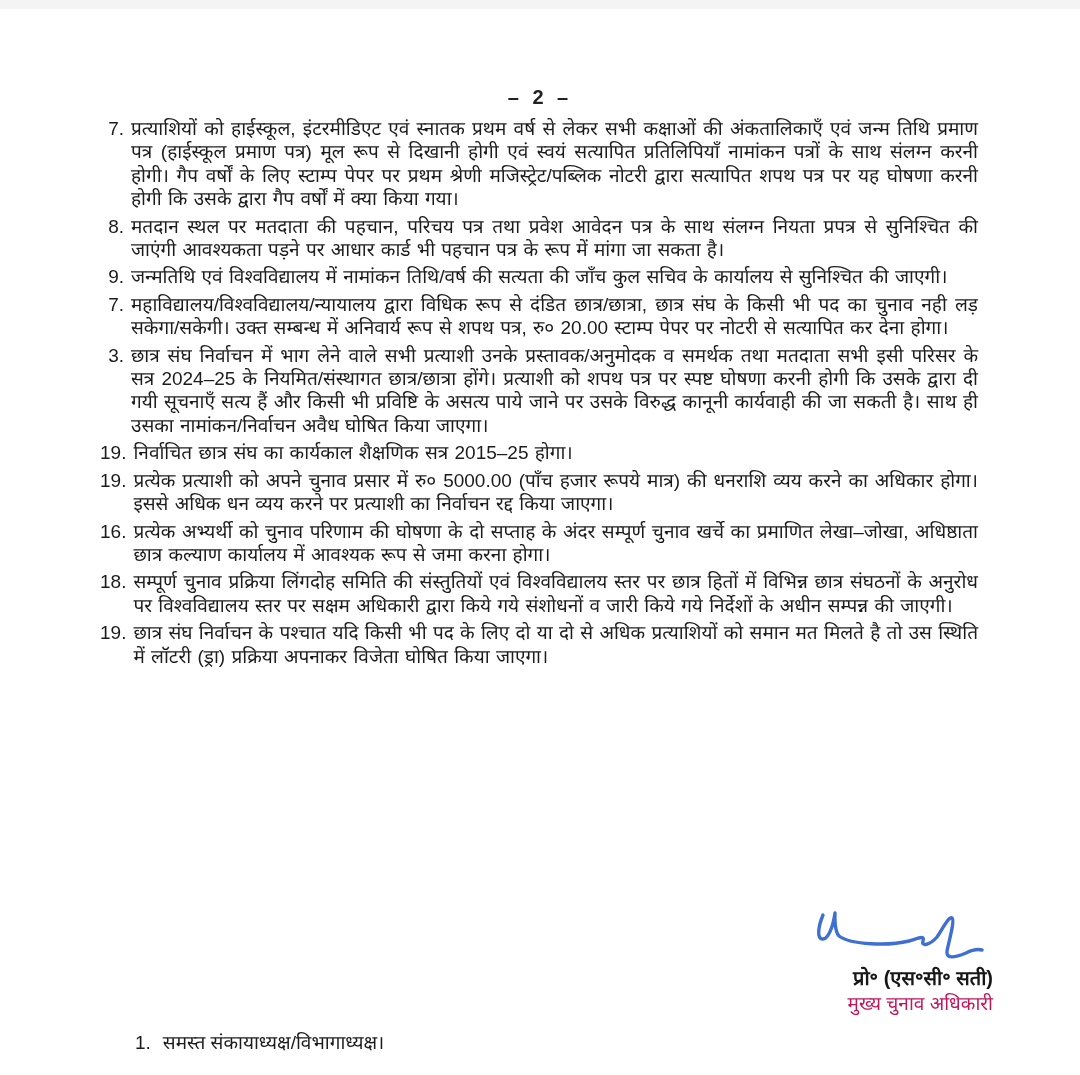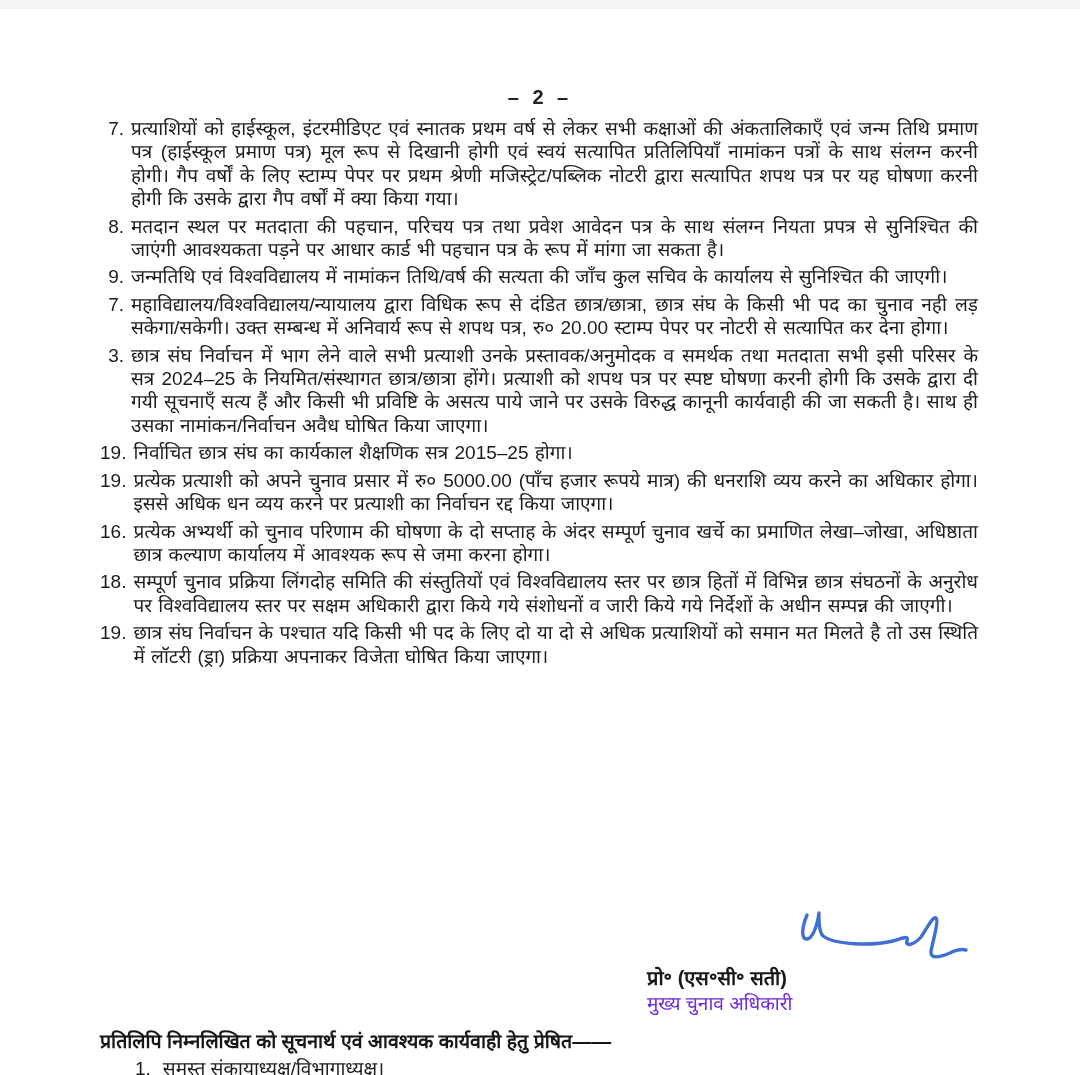--- a/index.html
+++ b/index.html
@@ -28,30 +28,30 @@
   .item { display:flex; margin-bottom:4px; }
   .item .num {
     flex:0 0 31px; text-align:right; padding-right:7px;
     font-size:19px; line-height:23.4px; white-space:nowrap;
   }
   .item .txt {
     flex:1; text-align:justify; font-size:19px; line-height:23.4px;
     word-spacing:1px;
   }
   .sig-block {
-    position:absolute; top:903px; right:103px; width:330px;
-    text-align:left;
+    position:absolute; top:903px; right:87px; width:330px;
+    text-align:right;
   }
   .sig-svg { display:block; margin-left:auto; margin-right:6px; }
   .sig-name {
     font-size:20px; font-weight:bold; line-height:26px; color:#171717;
     white-space:nowrap;
   }
   .sig-title {
-    font-size:19px; line-height:25px; color:#6d28d9; white-space:nowrap;
+    font-size:19px; line-height:25px; color:#be185d; white-space:nowrap;
   }
   .footer {
     position:absolute; top:1028px; left:100px; width:878px;
   }
   .footer-heading {
     font-size:19.5px; font-weight:bold; line-height:26px; color:#161616;
   }
   .footer-item {
     display:flex; margin-left:35px; margin-top:3px;
   }
@@ -117,20 +117,19 @@
 
   <div class="sig-block">
     <svg class="sig-svg" width="178" height="62" viewBox="0 0 178 62" fill="none" xmlns="http://www.w3.org/2000/svg">
       <path d="M14 12 C9 24 8 35 13 36 C19 37 24 24 26 10 C26 10 25 28 30 33 C42 42 80 43 100 38 C110 35 116 32 114 38 C112 44 121 42 128 34 C134 25 140 13 143 15 C146 17 140 38 138 48 C137 56 145 55 157 50 C163 47 169 46 173 47" stroke="#3f6fd2" stroke-width="3.4" stroke-linecap="round" stroke-linejoin="round"></path>
     </svg>
     <div class="sig-name">प्रो॰ (एस॰सी॰ सती)</div>
     <div class="sig-title">मुख्य चुनाव अधिकारी</div>
   </div>
 
   <div class="footer">
-    <div class="footer-heading">प्रतिलिपि निम्नलिखित को सूचनार्थ एवं आवश्यक कार्यवाही हेतु प्रेषित——</div>
     <div class="footer-item">
       <span class="num">1.</span>
       <span class="txt">समस्त संकायाध्यक्ष/विभागाध्यक्ष।</span>
     </div>
   </div>
 
 </div>
 
 </body></html>

